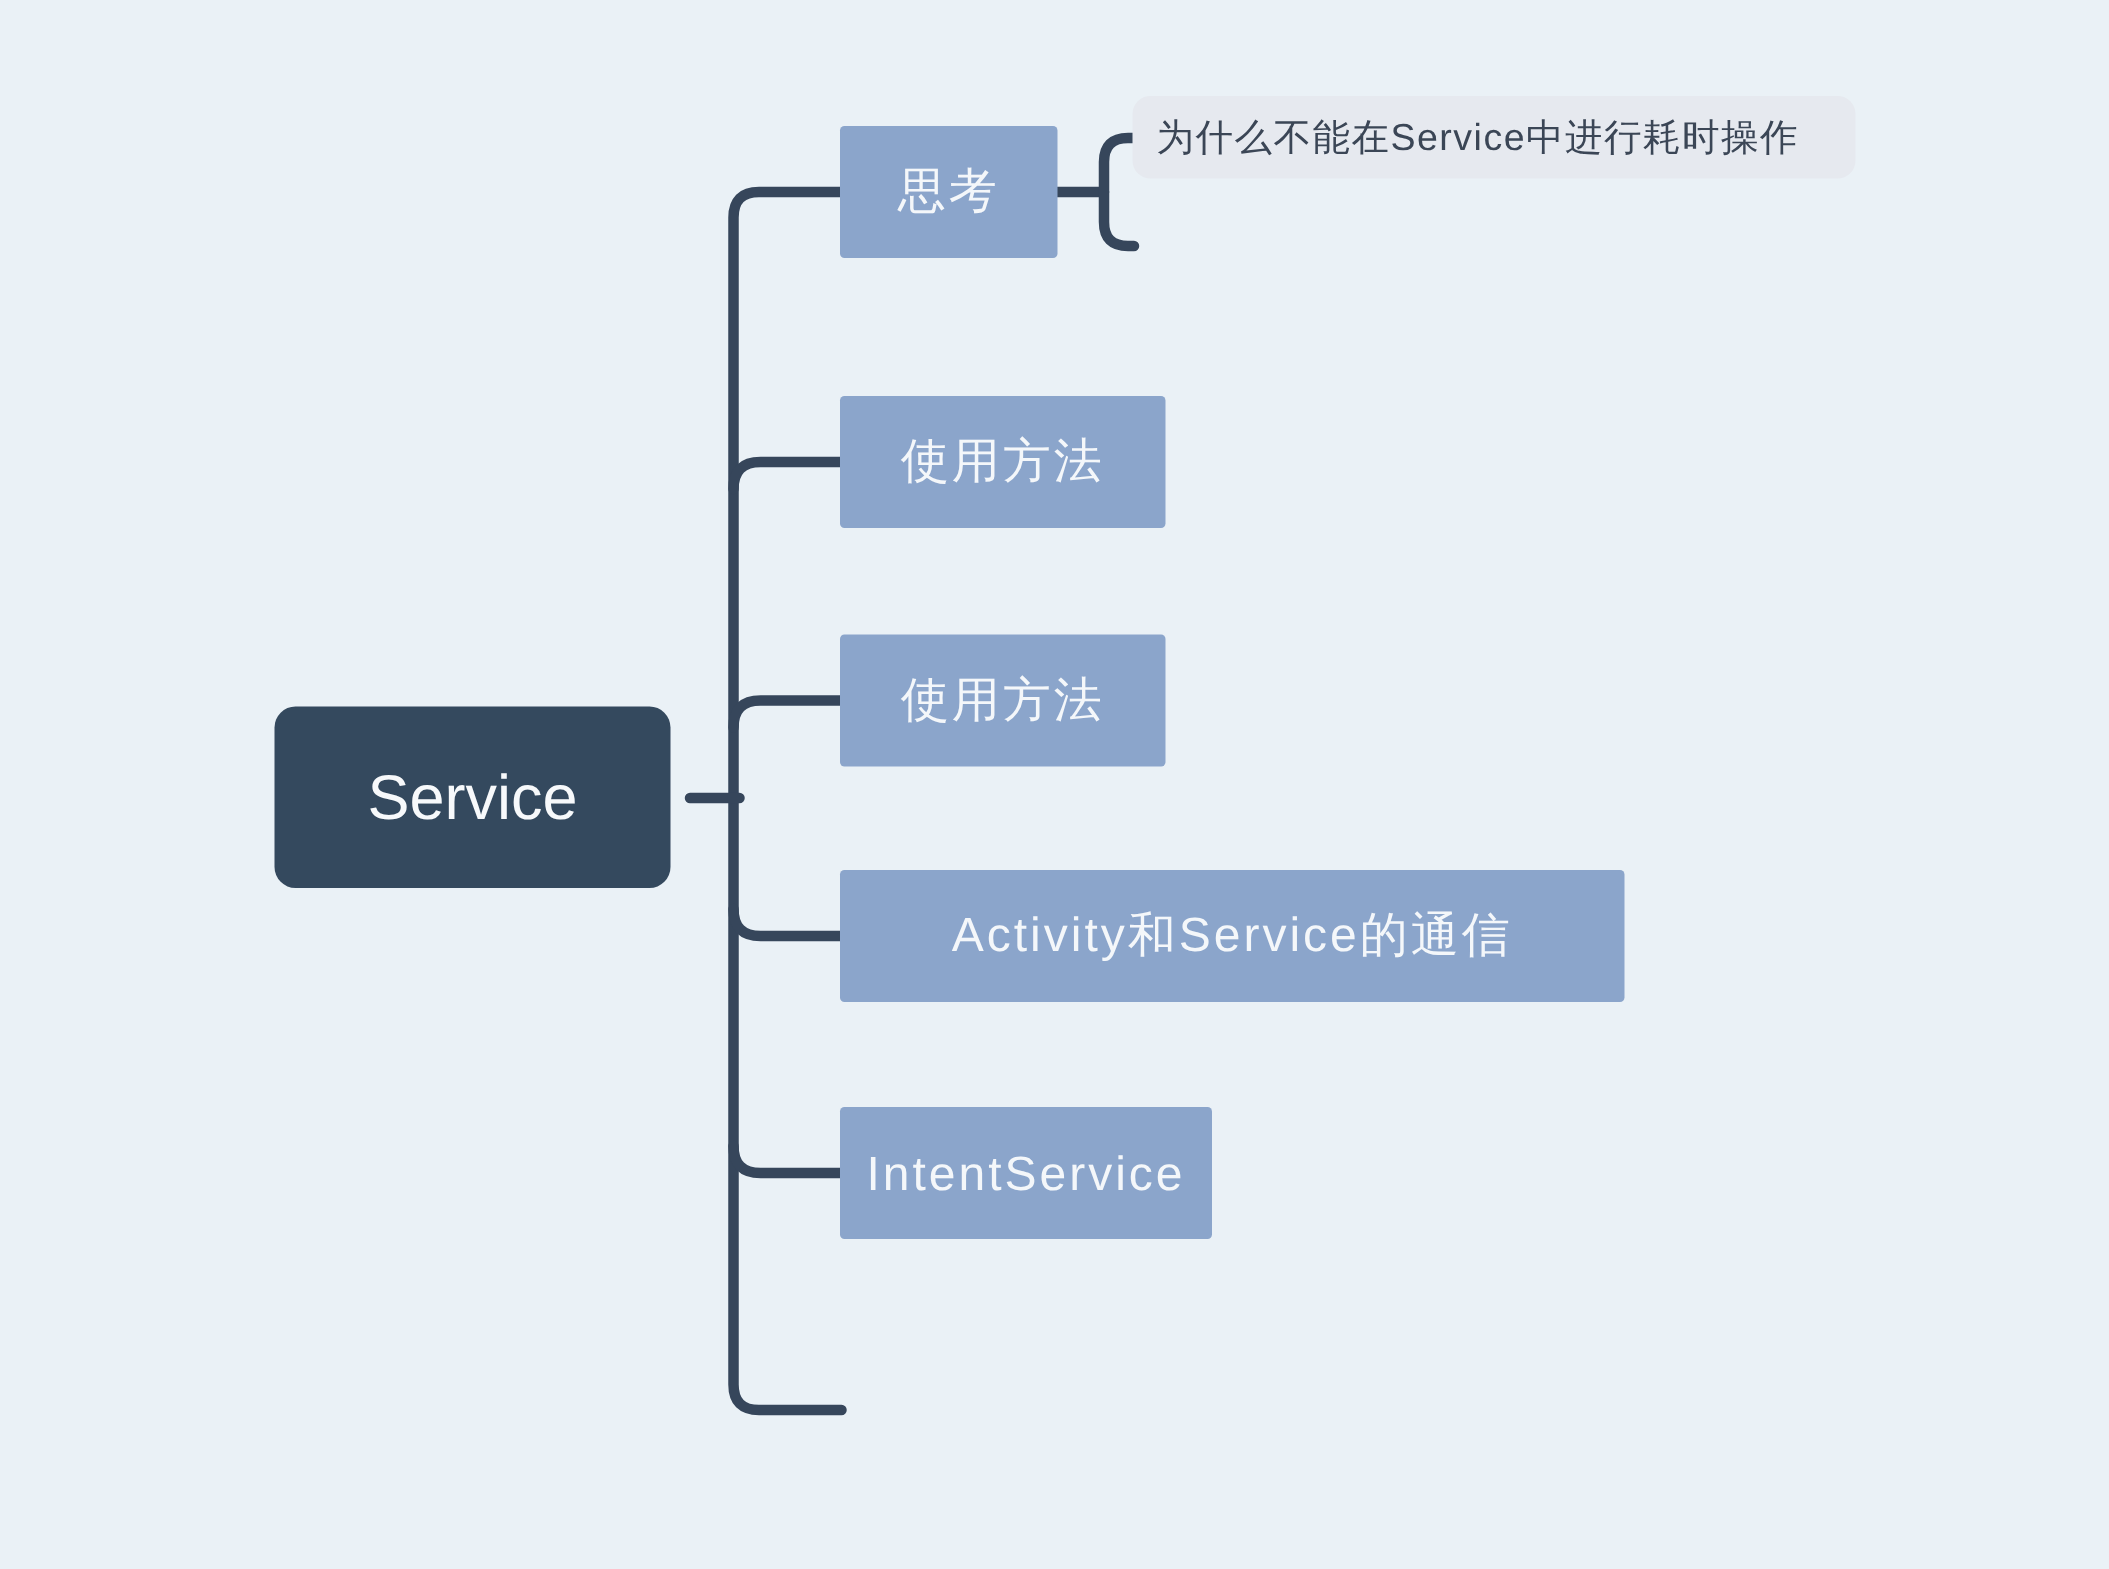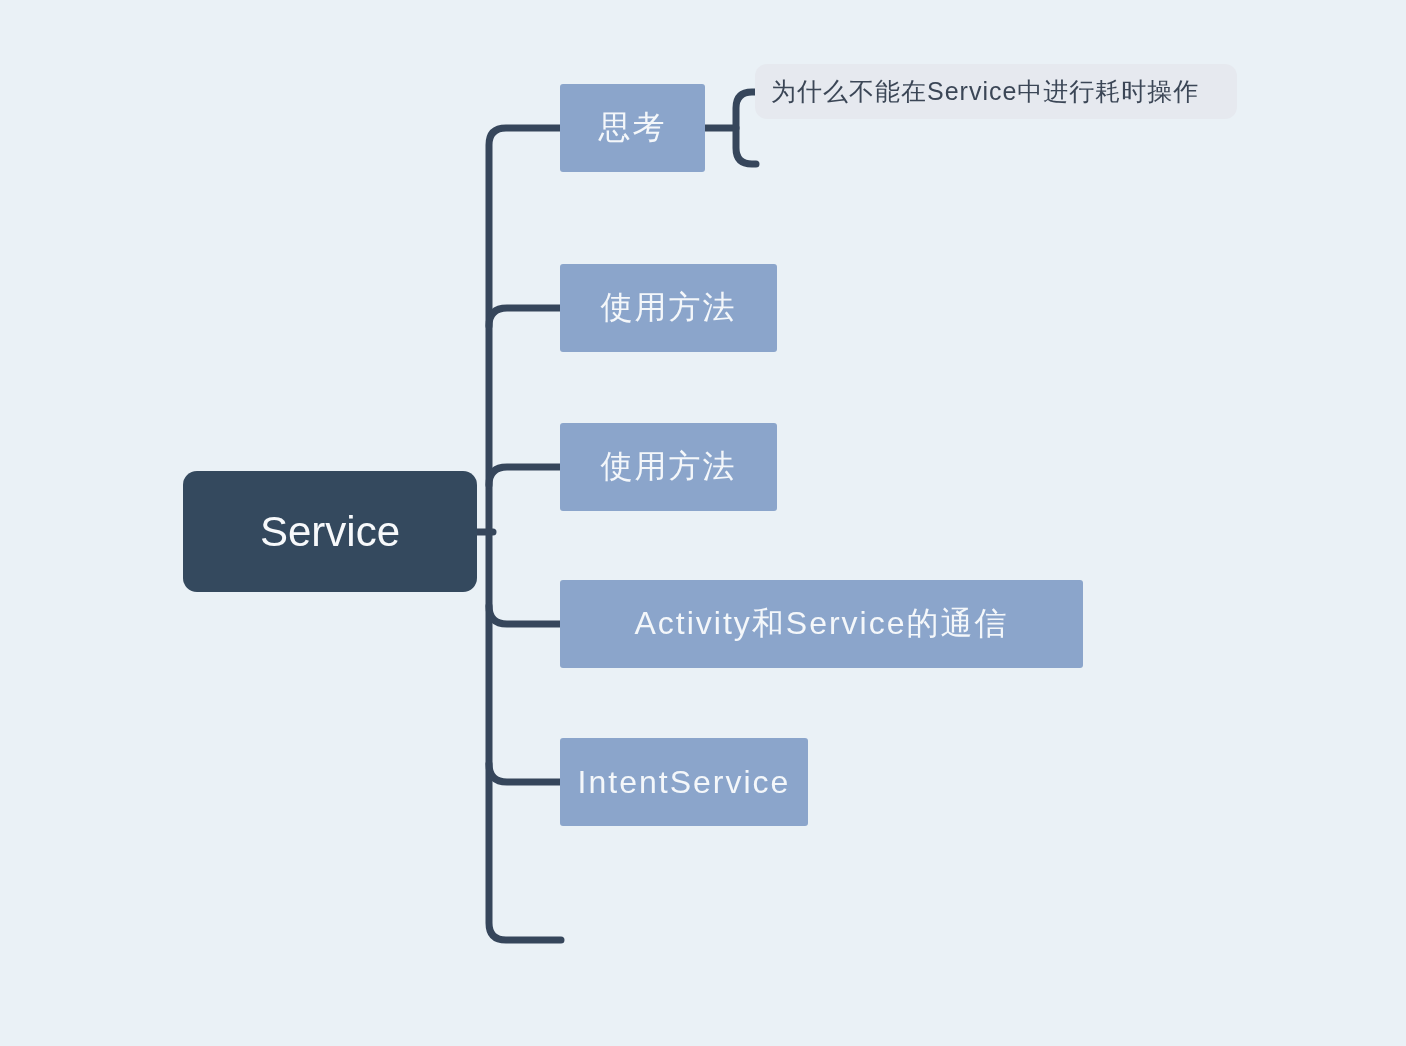--- a/index.html
+++ b/index.html
@@ -36,21 +36,21 @@
   }
   .node {
     position: absolute;
     display: flex;
     align-items: center;
     justify-content: center;
     white-space: nowrap;
     cursor: pointer;
   }
   .node.root {
-    left: 183px; top: 471px; width: 294px; height: 121px;
+    left: 183px; top: 471px; width: 264px; height: 121px;
     background: var(--root-bg);
     color: var(--root-text);
     border-radius: 14px;
     font-size: 42px;
   }
   .node.branch {
     background: var(--branch-bg);
     color: var(--branch-text);
     border-radius: 3px;
     font-size: 32px;

